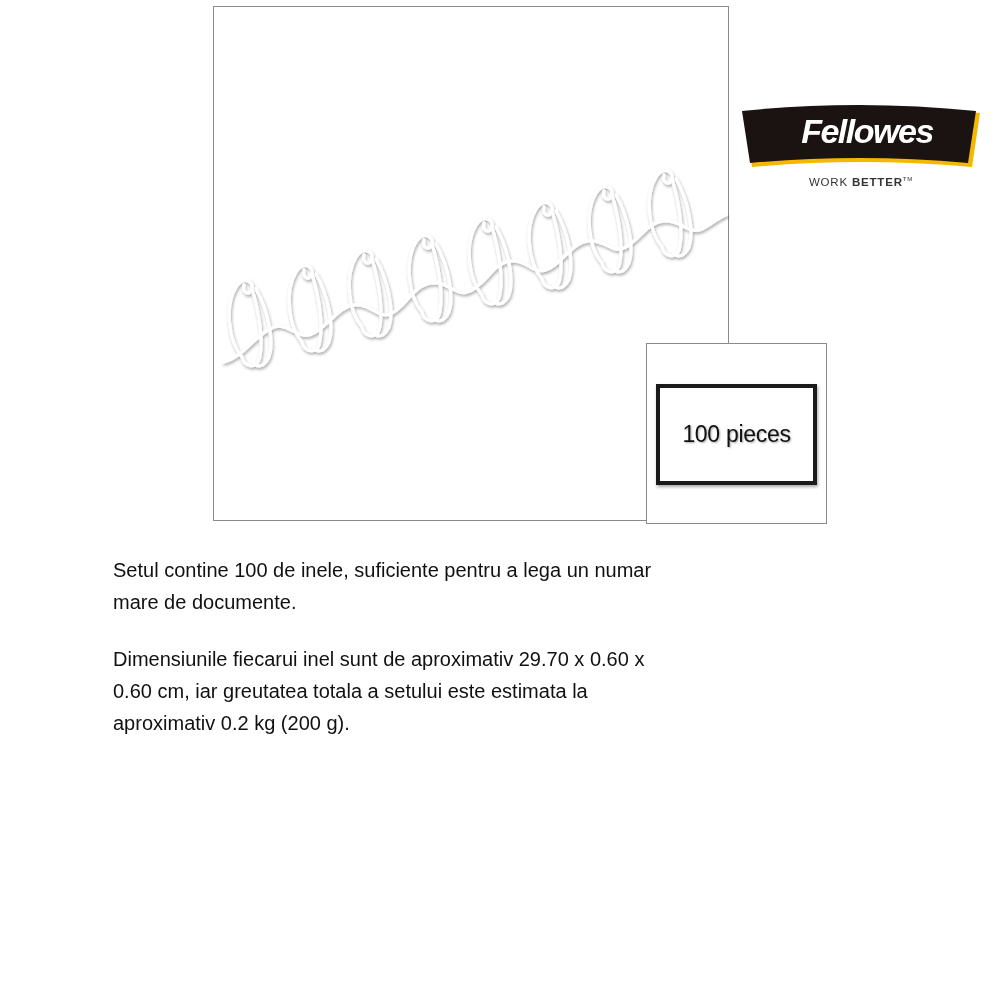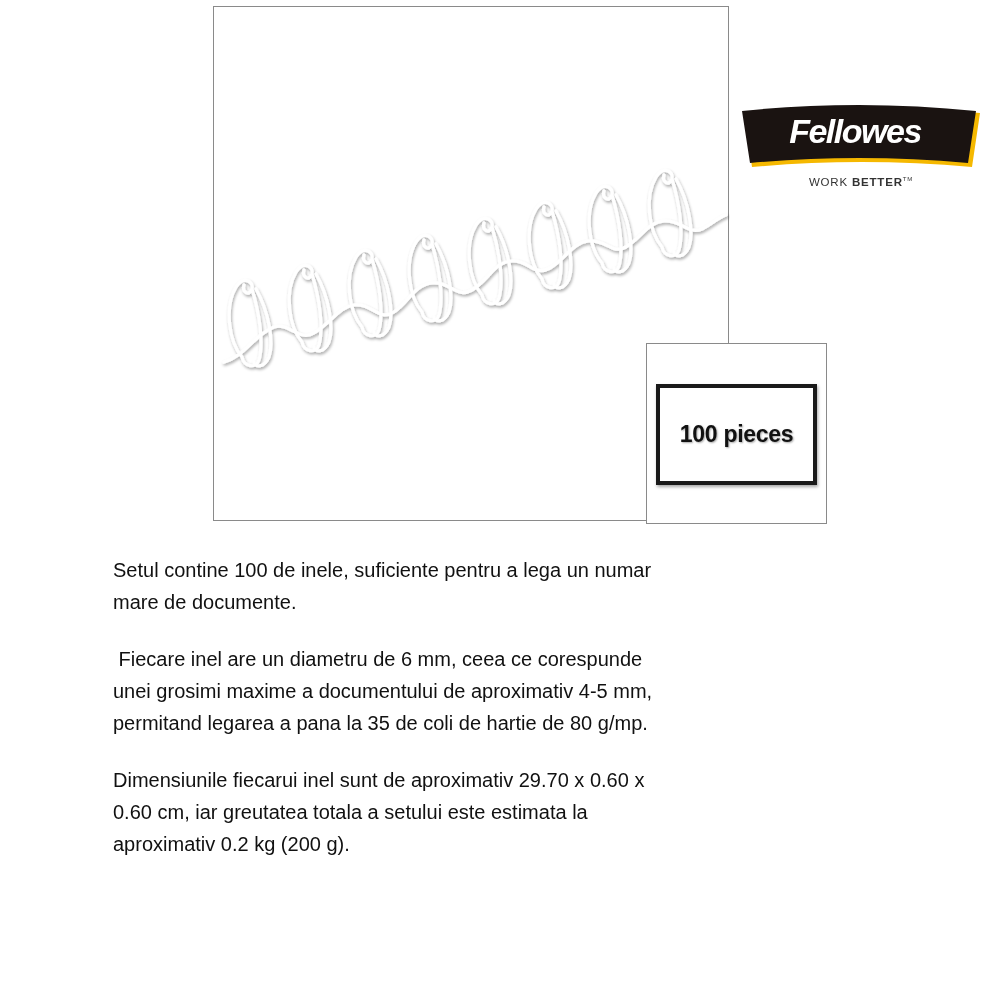--- a/index.html
+++ b/index.html
@@ -50,21 +50,21 @@
       height: 101px;
       border: 4px solid #1a1a1a;
       box-sizing: border-box;
       display: flex;
       align-items: center;
       justify-content: center;
       box-shadow: 1px 2px 3px rgba(0,0,0,0.35);
     }
     .pieces-label-text {
       font-family: "Liberation Sans", sans-serif;
-      font-weight: bold;
+      font-weight: normal;
       font-size: 23px;
       color: #111111;
       letter-spacing: -0.3px;
       text-shadow: 1px 1px 2px rgba(0,0,0,0.35);
     }
     .brand-logo {
       position: absolute;
       left: 740px;
       top: 100px;
       width: 242px;
@@ -72,21 +72,21 @@
     }
     .brand-banner {
       position: absolute;
       left: 0;
       top: 5px;
       width: 242px;
       height: 68px;
     }
     .brand-name {
       position: absolute;
-      left: 0;
+      left: 12px;
       top: 12px;
       width: 230px;
       text-align: center;
       font-family: "Liberation Sans", sans-serif;
       font-weight: bold;
       font-style: italic;
       font-size: 34px;
       color: #ffffff;
       letter-spacing: -1.5px;
     }
@@ -176,19 +176,16 @@
     <path d="M4,8 Q121,-4 240,8 L232,62 Q121,52 12,62 Z" fill="#f5b800"></path>
     <path d="M2,6 Q119,-6 236,6 L228,58 Q119,48 10,58 Z" fill="#1a1311"></path>
   </svg>
   <div class="brand-name">Fellowes</div>
   <div class="brand-tagline"><span>WORK </span><b>BETTER</b><sup>TM</sup></div>
 </div>
 
 <div class="description">
   <p>Setul contine 100 de inele, suficiente pentru a lega un numar
 mare de documente.</p>
-  <p> Fiecare inel are un diametru de 6 mm, ceea ce corespunde
-unei grosimi maxime a documentului de aproximativ 4-5 mm,
-permitand legarea a pana la 35 de coli de hartie de 80 g/mp.</p>
   <p>Dimensiunile fiecarui inel sunt de aproximativ 29.70 x 0.60 x
 0.60 cm, iar greutatea totala a setului este estimata la
 aproximativ 0.2 kg (200 g).</p>
 </div>
 
 </body></html>

